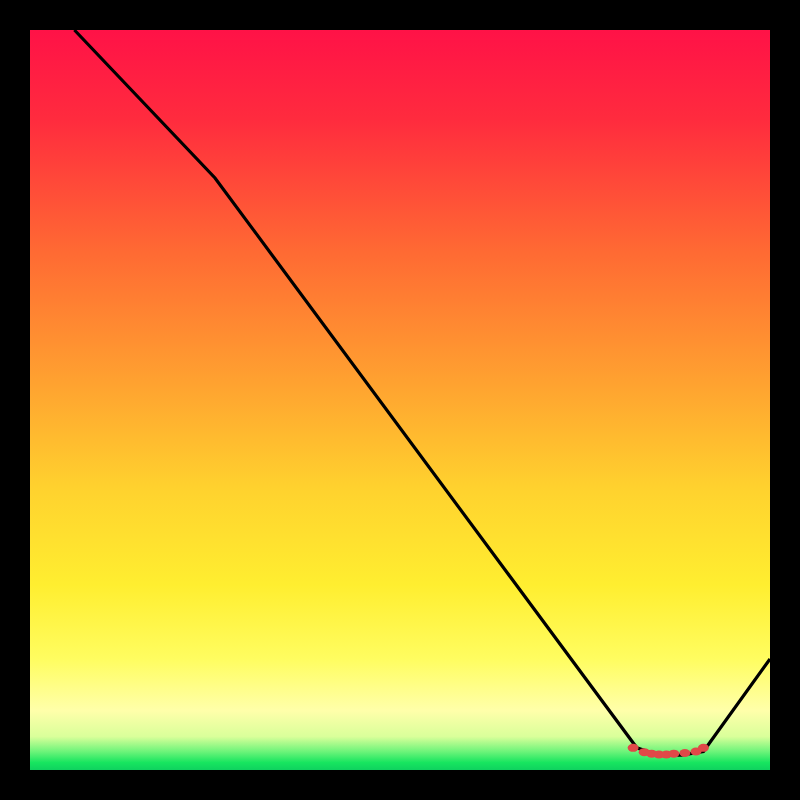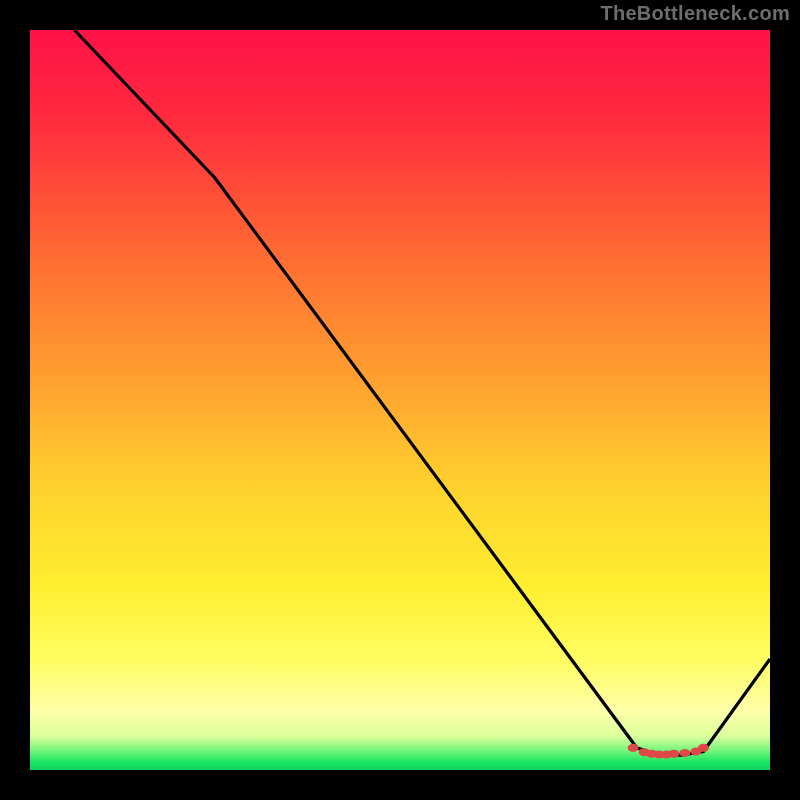--- a/index.html
+++ b/index.html
@@ -42,21 +42,20 @@
     inset: 0;
     width: 740px;
     height: 740px;
     overflow: visible;
   }
 </style>
 </head>
 <body>
 
 <div class="container">
-  <div class="watermark">TheBottleneck.com</div>
 
   <div class="plot-area">
     <svg class="plot-bg" viewBox="0 0 740 740" preserveAspectRatio="none">
       <defs>
         <linearGradient id="grad" x1="0" y1="0" x2="0" y2="1">
             <stop offset="0%" stop-color="#ff1247"></stop>
             <stop offset="12%" stop-color="#ff2b3e"></stop>
             <stop offset="30%" stop-color="#ff6a33"></stop>
             <stop offset="48%" stop-color="#ffa330"></stop>
             <stop offset="62%" stop-color="#ffd22e"></stop>

